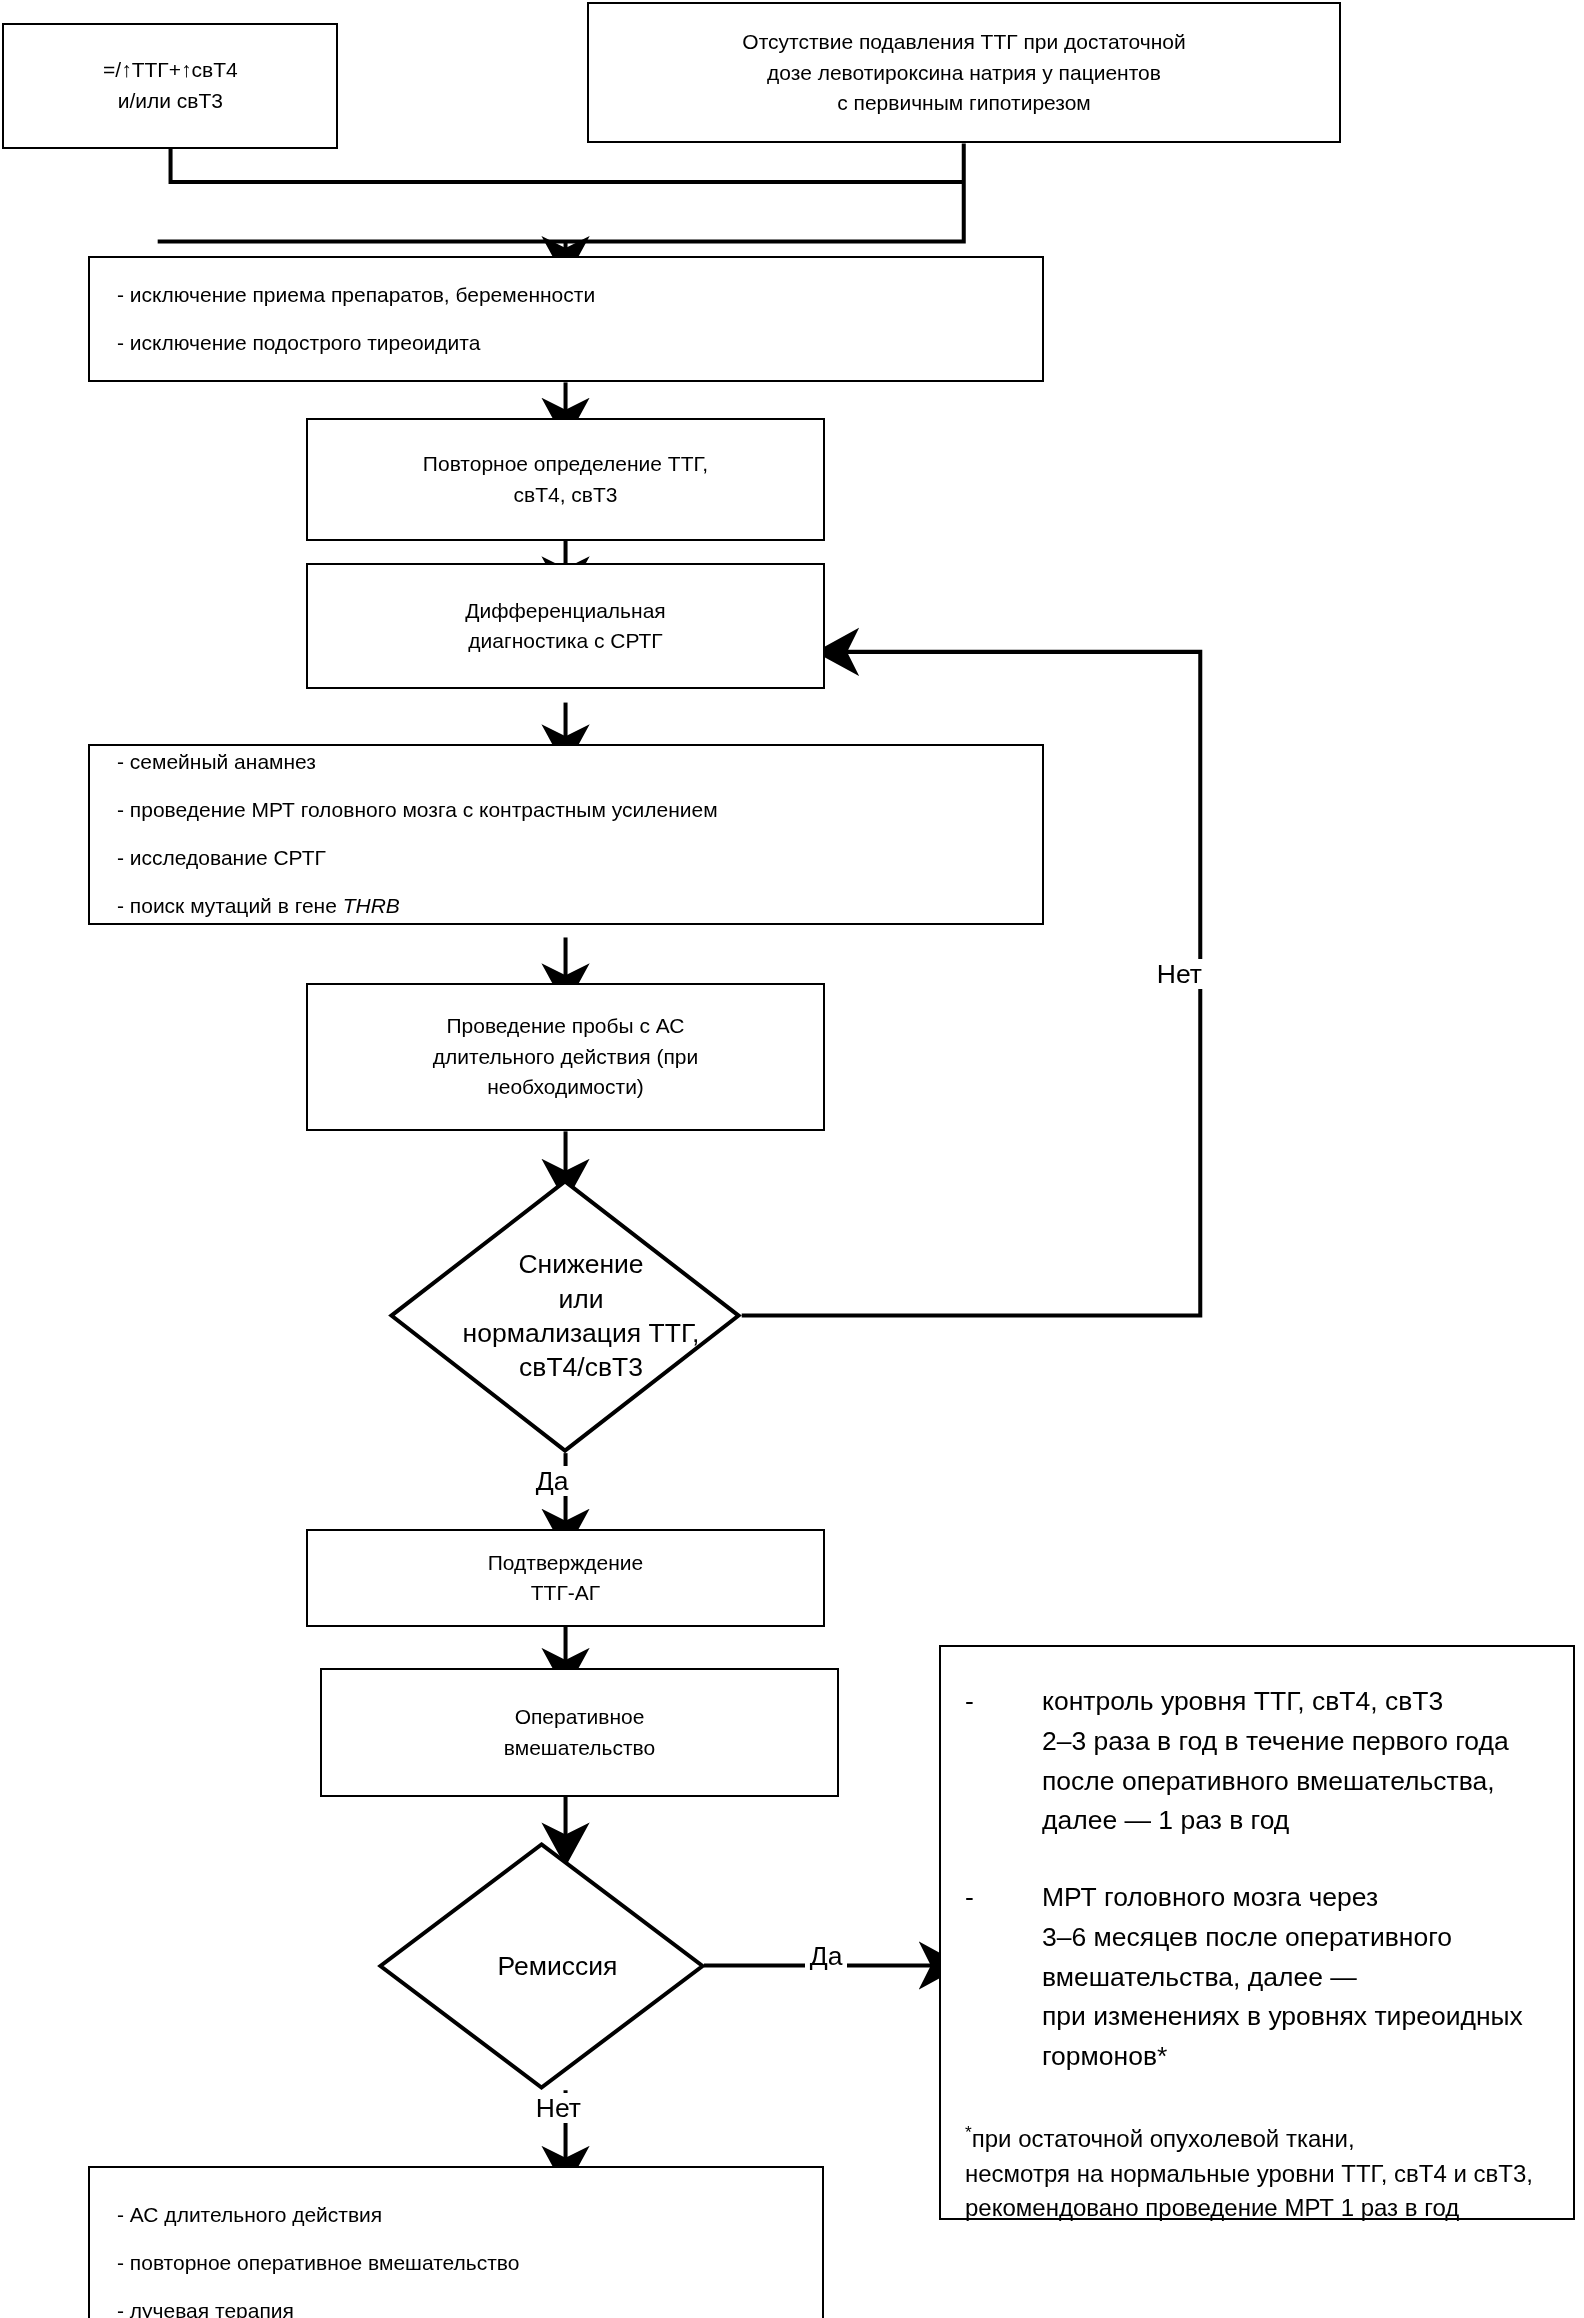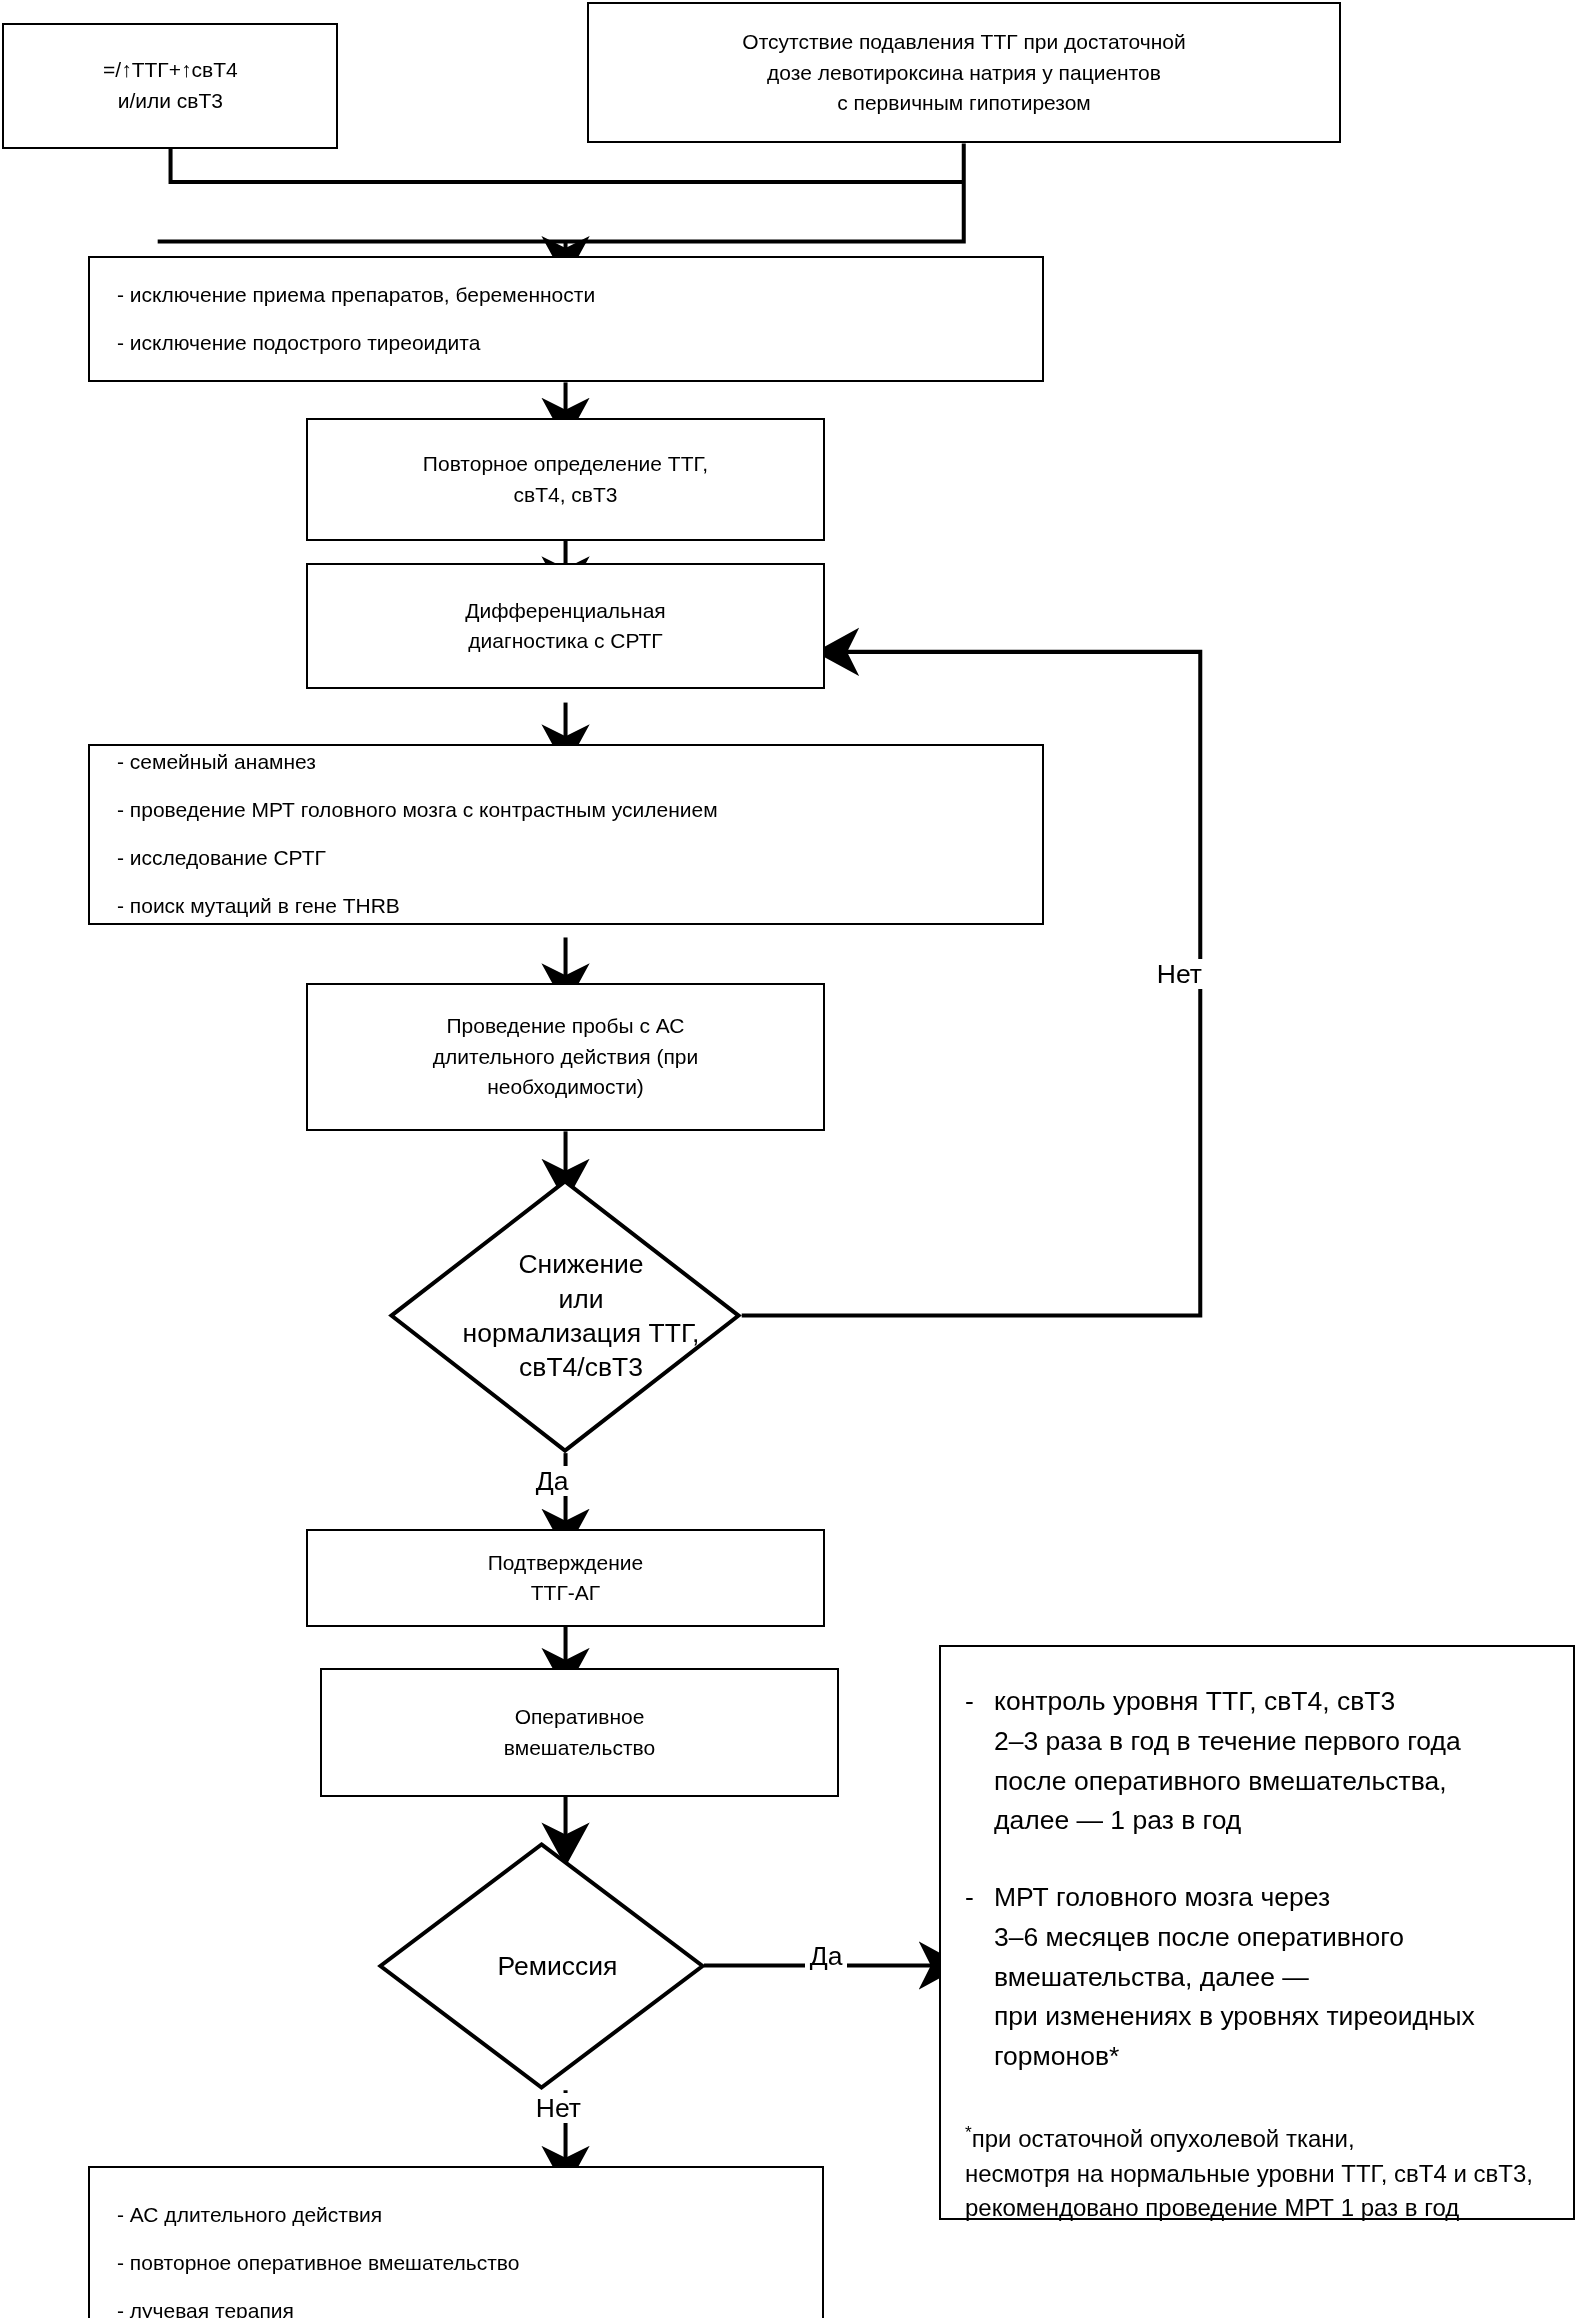--- a/index.html
+++ b/index.html
@@ -87,28 +87,28 @@
     display:flex;
     margin-bottom:37px;
   }
   .panel .bullet-row:last-of-type{margin-bottom:0;}
   .panel .dash{
     width:29px;
     flex:0 0 29px;
     font-size:26.5px;
   }
   .panel .btext{flex:1;}
-  .panel .btext .ln{display:block;white-space:pre;}
+  .panel .btext .ln{display:block;white-space:pre;margin-left:48px;}
   .panel .footnote{
     margin-top:43px;
     font-size:24px;
     line-height:1.45;
   }
   .panel .footnote .ln{display:block;white-space:pre;}
-  .ital{}
+  .ital{font-style:italic;}
   .sup{font-size:0.72em;vertical-align:super;}
 </style>
 </head>
 <body>
 
 <div id="canvas">
 
   <svg class="edges" viewBox="0 0 1969 2882" width="1584" height="2319">
     <defs>
       <marker id="ah" markerWidth="14" markerHeight="14" refX="5" refY="6" orient="auto" markerUnits="strokeWidth">

